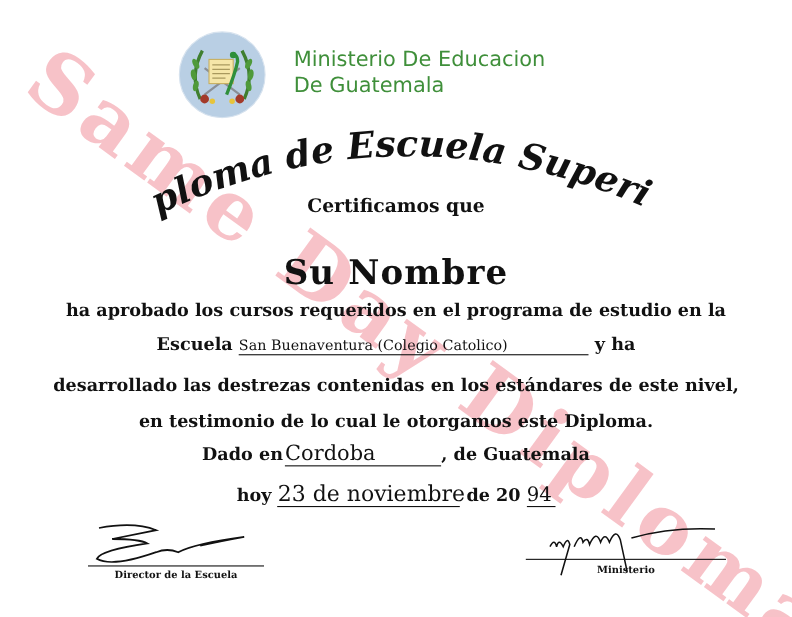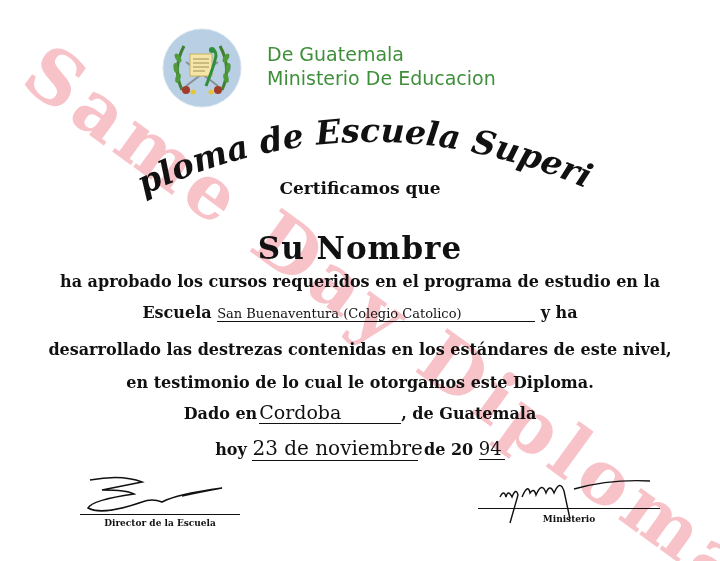--- a/index.html
+++ b/index.html
@@ -74,22 +74,22 @@
     <circle cx="50" cy="22" r="3" fill="#2f8f3a"></circle>
 
     <circle cx="24" cy="62" r="4" fill="#a33a2a"></circle>
     <circle cx="56" cy="62" r="4" fill="#a33a2a"></circle>
     <circle cx="31" cy="64" r="2.5" fill="#e7c43a"></circle>
     <circle cx="49" cy="64" r="2.5" fill="#e7c43a"></circle>
   </svg>
 </div>
 
 <div class="layer ministry">
+  <div>Ministerio De Educacion</div>
   <div>De Guatemala</div>
-  <div>Ministerio De Educacion</div>
 </div>
 
 <div class="layer title-svg">
   <svg width="480" height="100" viewBox="0 0 480 100">
     <defs>
       <path id="arc" d="M18 88 Q240 -20 470 80"></path>
     </defs>
     <text font-family="DejaVu Serif, serif" font-weight="bold" font-size="33" font-style="italic" fill="#111">
       <textPath href="#arc" startOffset="50%" text-anchor="middle">Diploma de Escuela Superior</textPath>
     </text>

